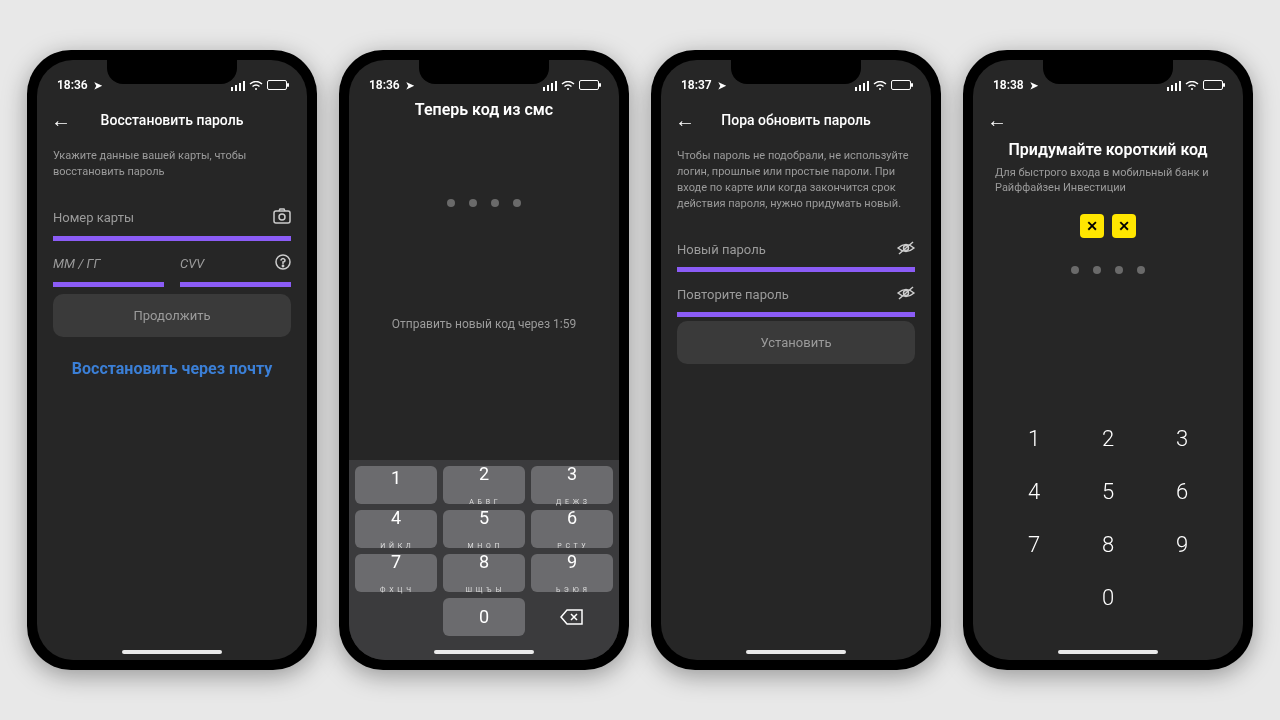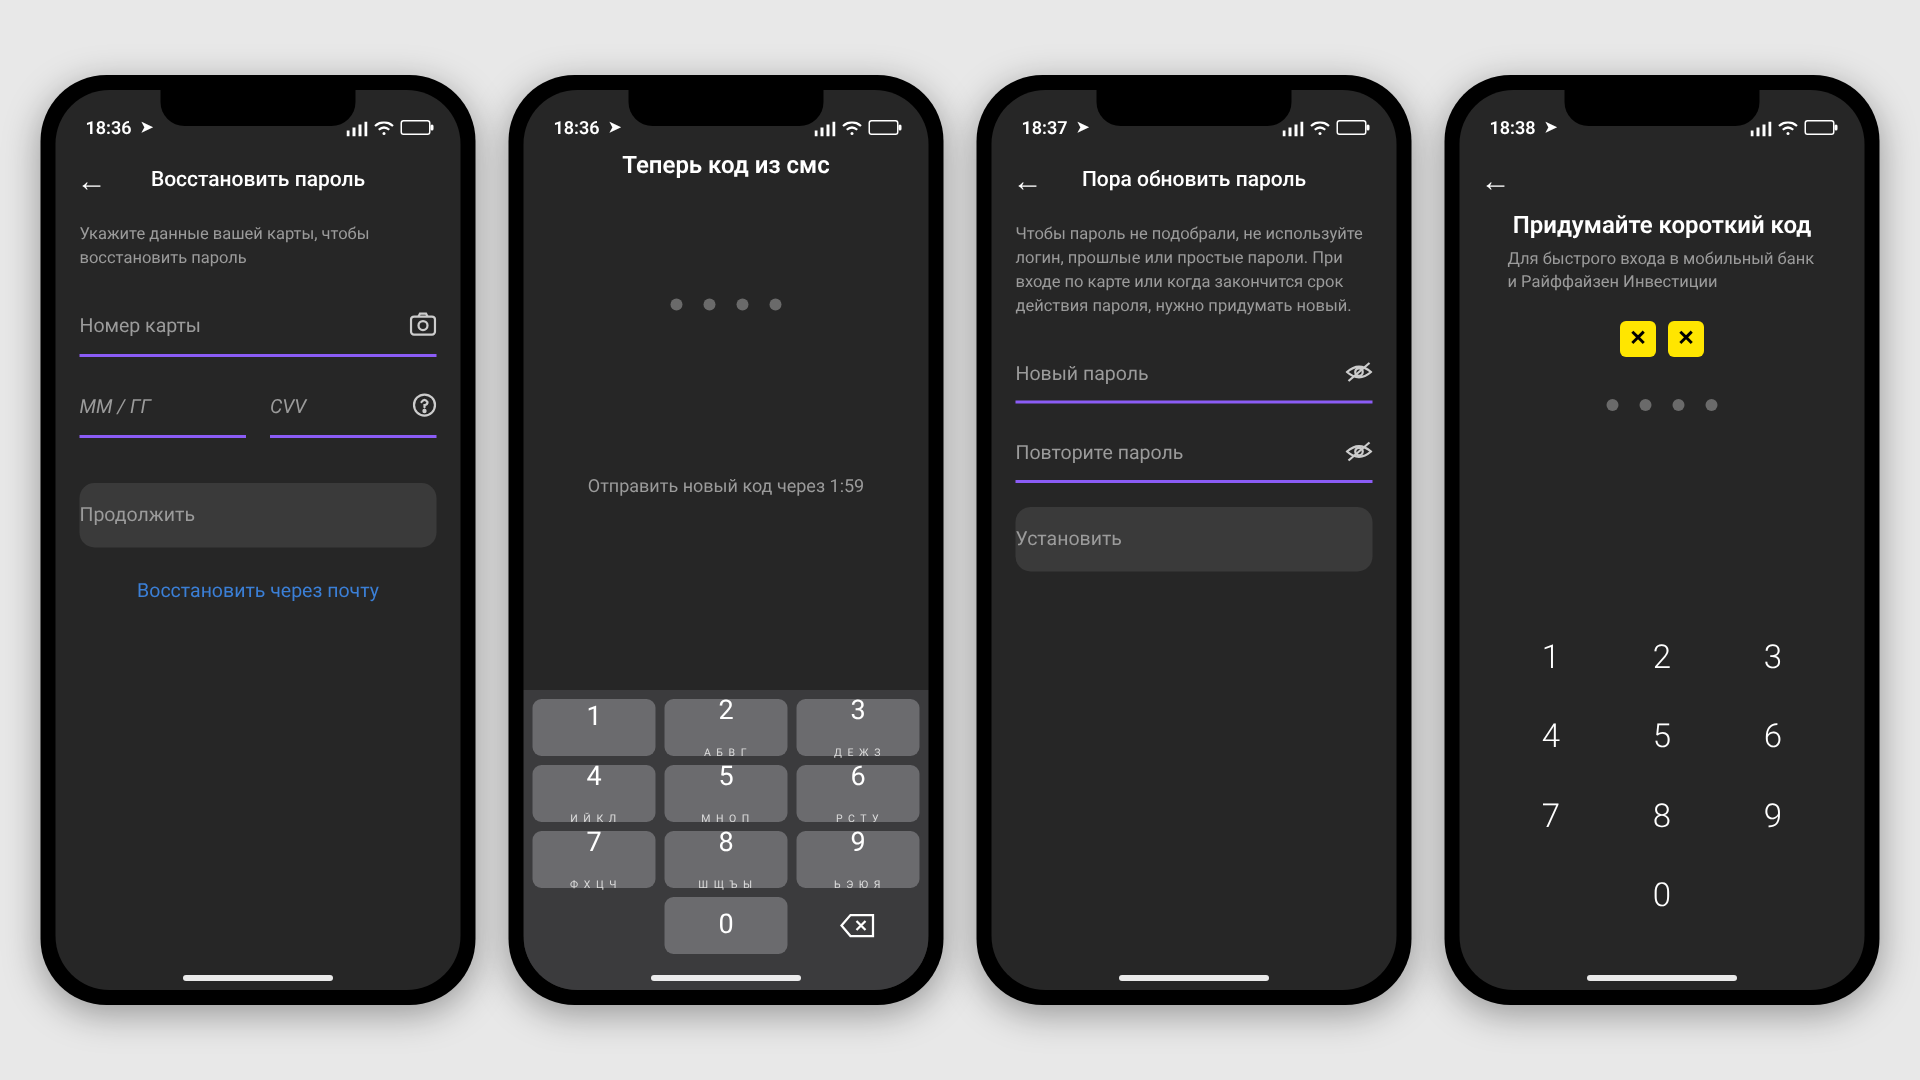--- a/index.html
+++ b/index.html
@@ -71,35 +71,35 @@
     position: relative;
     min-height: 40px;
   }
   .back { color:#fff; font-size:20px; cursor:pointer; }
   .nav-title {
     position:absolute; left:0; right:0; text-align:center; font-size:14px; font-weight:500; color:#fff;
   }
   .content { padding: 8px 16px; flex: 1; overflow:hidden; }
   .hint { font-size: 11px; color: #9b9b9b; line-height:1.45; margin-bottom: 18px;}
   .field {
-    border-bottom: 2px solid #8b5cf6;
+    border-bottom: 5px solid #8b5cf6;
     padding: 10px 0 8px;
     display:flex; align-items:center; justify-content:space-between;
-    margin-bottom: 14px;
+    margin-bottom: 3px;
   }
   .field .ph { color:#9b9b9b; font-size: 13px; }
   .field .ic { color:#ccc; }
   .row2 { display:flex; gap:16px;font-style:italic; }
   .row2 .field { flex:1; }
   .btn {
-    width:100%; padding:14px 0; text-align:left;
+    width:100%; padding:14px 0; text-align:center;
     background:#3a3a3a; color:#9b9b9b; border-radius:10px;
-    font-size:13px; margin-top:16px; cursor:pointer;
-  }
-  .link { text-align:center; font-size:13px; color:#3b7fd6; margin-top:22px; cursor:pointer;}
+    font-size:13px; margin-top:4px; cursor:pointer;
+  }
+  .link { text-align:center; font-size:16px; color:#3b7fd6; margin-top:22px; cursor:pointer;font-weight:bold;}
   .title-lg { font-size:16px; font-weight:600; text-align:center; color:#fff; margin-top:0;}
   .sub { font-size:11px; color:#9b9b9b; margin-top:6px; line-height:1.4;}
   .dots { display:flex; gap:14px; justify-content:center; margin-top:80px;}
   .dot { width:8px; height:8px; border-radius:50%; background:#6a6a6a;}
   .dots-code { margin-top:28px; }
   .resend { text-align:center; color:#9b9b9b; font-size:12px; margin-top:110px;}
   .keypad-ios {
     background:#3b3b3d; padding:6px; padding-bottom:24px;
     display:grid; grid-template-columns:repeat(3,1fr); gap:6px;
     margin-top:auto;
@@ -355,21 +355,21 @@
               <path d="M1 3 Q7 -2 13 3" stroke="#fff" fill="none" stroke-width="1.5"></path>
               <path d="M3.5 5.5 Q7 2.5 10.5 5.5" stroke="#fff" fill="none" stroke-width="1.5"></path>
               <circle cx="7" cy="8" r="1" fill="#fff"></circle>
             </svg></span>
         <span class="battery-icon"><span class="battery-fill"></span></span>
       </div>
     </div>
     <div class="nav">
       <span class="back">←</span>
     </div>
-    <div class="content" style="padding:0 32px;">
+    <div class="content" style="padding:0 22px;">
       <div class="title-lg">Придумайте короткий код</div>
       <div class="sub">Для быстрого входа в мобильный банк и Райффайзен Инвестиции</div>
       <div class="icons-row">
         <div class="badge-yel">✕</div>
         <div class="badge-yel">✕</div>
       </div>
       <div class="dots dots-code">
         <div class="dot"></div>
         <div class="dot"></div>
         <div class="dot"></div>

